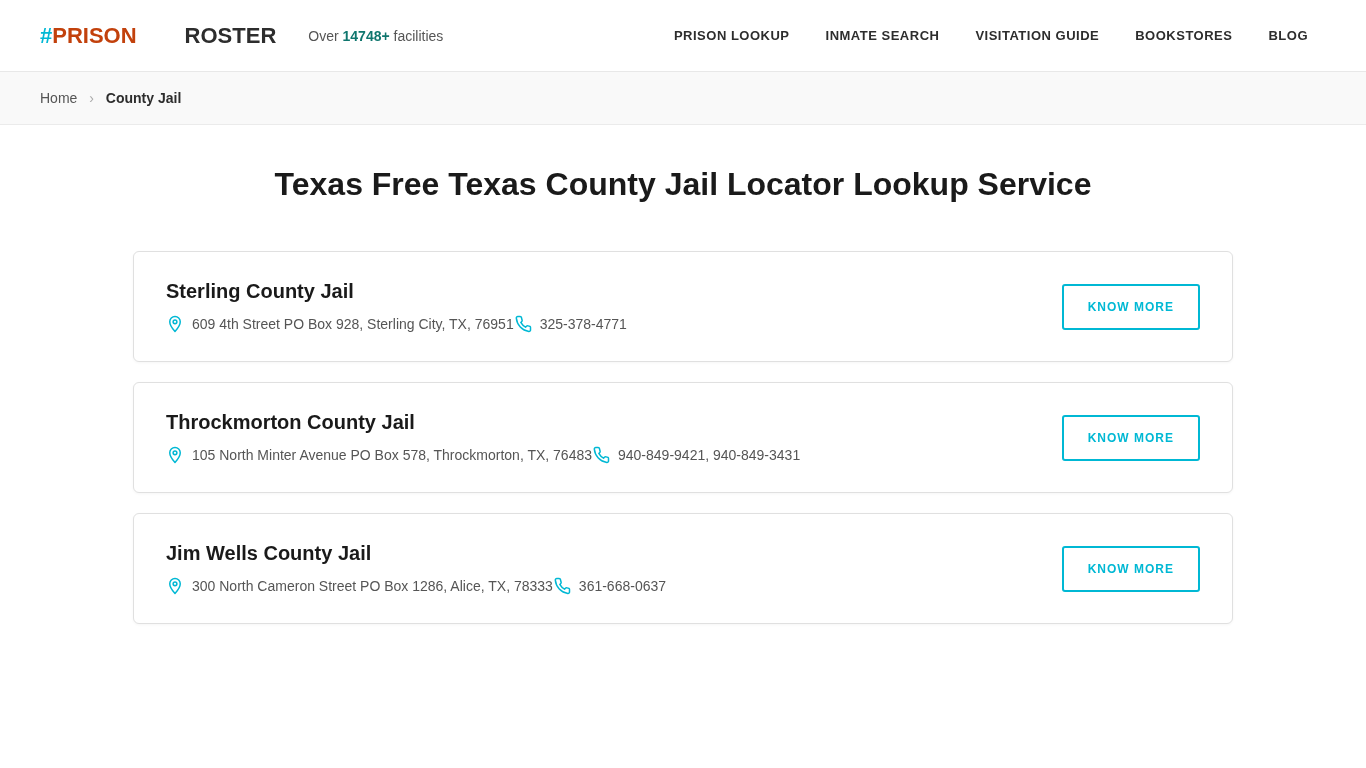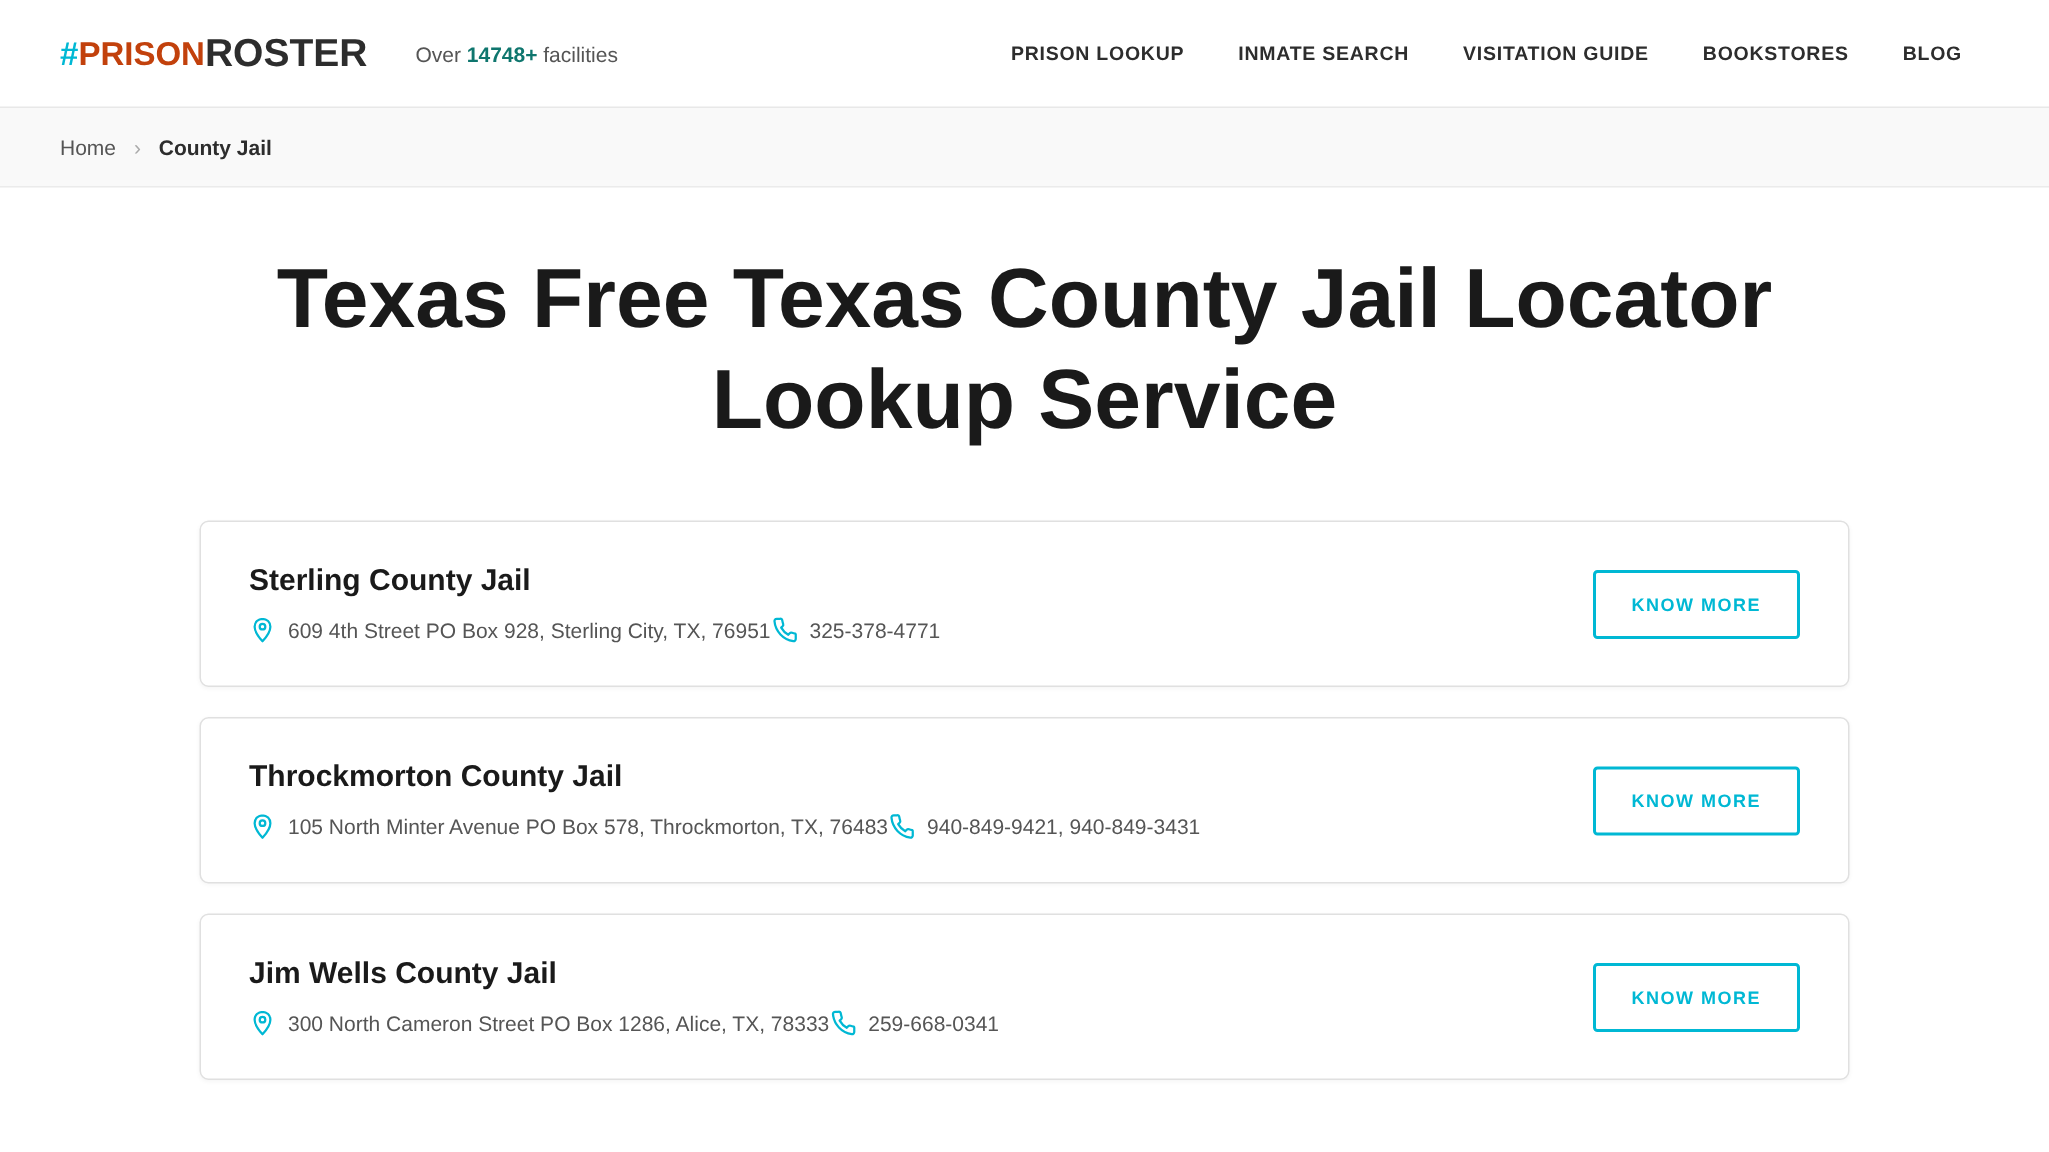--- a/index.html
+++ b/index.html
@@ -24,22 +24,23 @@
       font-size: 22px;
       font-weight: 900;
     }
     .logo-prison {
       color: #c2410c;
       font-size: 22px;
       font-weight: 900;
     }
     .logo-roster {
       color: #2d2d2d;
-      font-size: 26px;
-      font-weight: 900;
+      font-size: 22px;
+      font-weight: 900;
+      margin-left: 48px;
     }
     .facilities-text {
       font-size: 14px;
       color: #555;
       margin-right: 32px;
       white-space: nowrap;
     }
     .facilities-text strong {
       color: #0f766e;
       font-weight: 800;
@@ -84,21 +85,21 @@
 
     
     main {
       max-width: 1180px;
       margin: 0 auto;
       padding: 40px 40px 60px;
     }
 
     .page-title {
       text-align: center;
-      font-size: 56px;
+      font-size: 32px;
       font-weight: 900;
       color: #1a1a1a;
       line-height: 1.2;
       margin-bottom: 48px;
     }
 
     
     .jail-card {
       border: 1px solid #e0e0e0;
       border-radius: 6px;
@@ -233,19 +234,19 @@
           <svg class="icon-location" viewBox="0 0 24 24" fill="none" stroke="#00b8d4" stroke-width="2" stroke-linecap="round" stroke-linejoin="round">
             <path d="M12 2C8.13 2 5 5.13 5 9c0 5.25 7 13 7 13s7-7.75 7-13c0-3.87-3.13-7-7-7z"></path>
             <circle cx="12" cy="9" r="2.5"></circle>
           </svg>
           <span>300 North Cameron Street PO Box 1286, Alice, TX, 78333</span>
         </div>
         <div class="jail-phone">
           <svg class="icon-phone" viewBox="0 0 24 24" fill="none" stroke="#00b8d4" stroke-width="2" stroke-linecap="round" stroke-linejoin="round">
             <path d="M22 16.92v3a2 2 0 01-2.18 2A19.79 19.79 0 013.09 4.18 2 2 0 015.08 2h3a2 2 0 012 1.72c.127.96.361 1.903.7 2.81a2 2 0 01-.45 2.11l-1.27 1.27a16 16 0 006.29 6.29l1.27-1.27a2 2 0 012.11-.45c.907.339 1.85.573 2.81.7A2 2 0 0122 16.92z"></path>
           </svg>
-          <span>259-668-0341</span>
+          <span>361-668-0637</span>
         </div>
       </div>
     </div>
     <button class="know-more-btn">KNOW MORE</button>
   </div>
 </main>
 
 </body></html>

